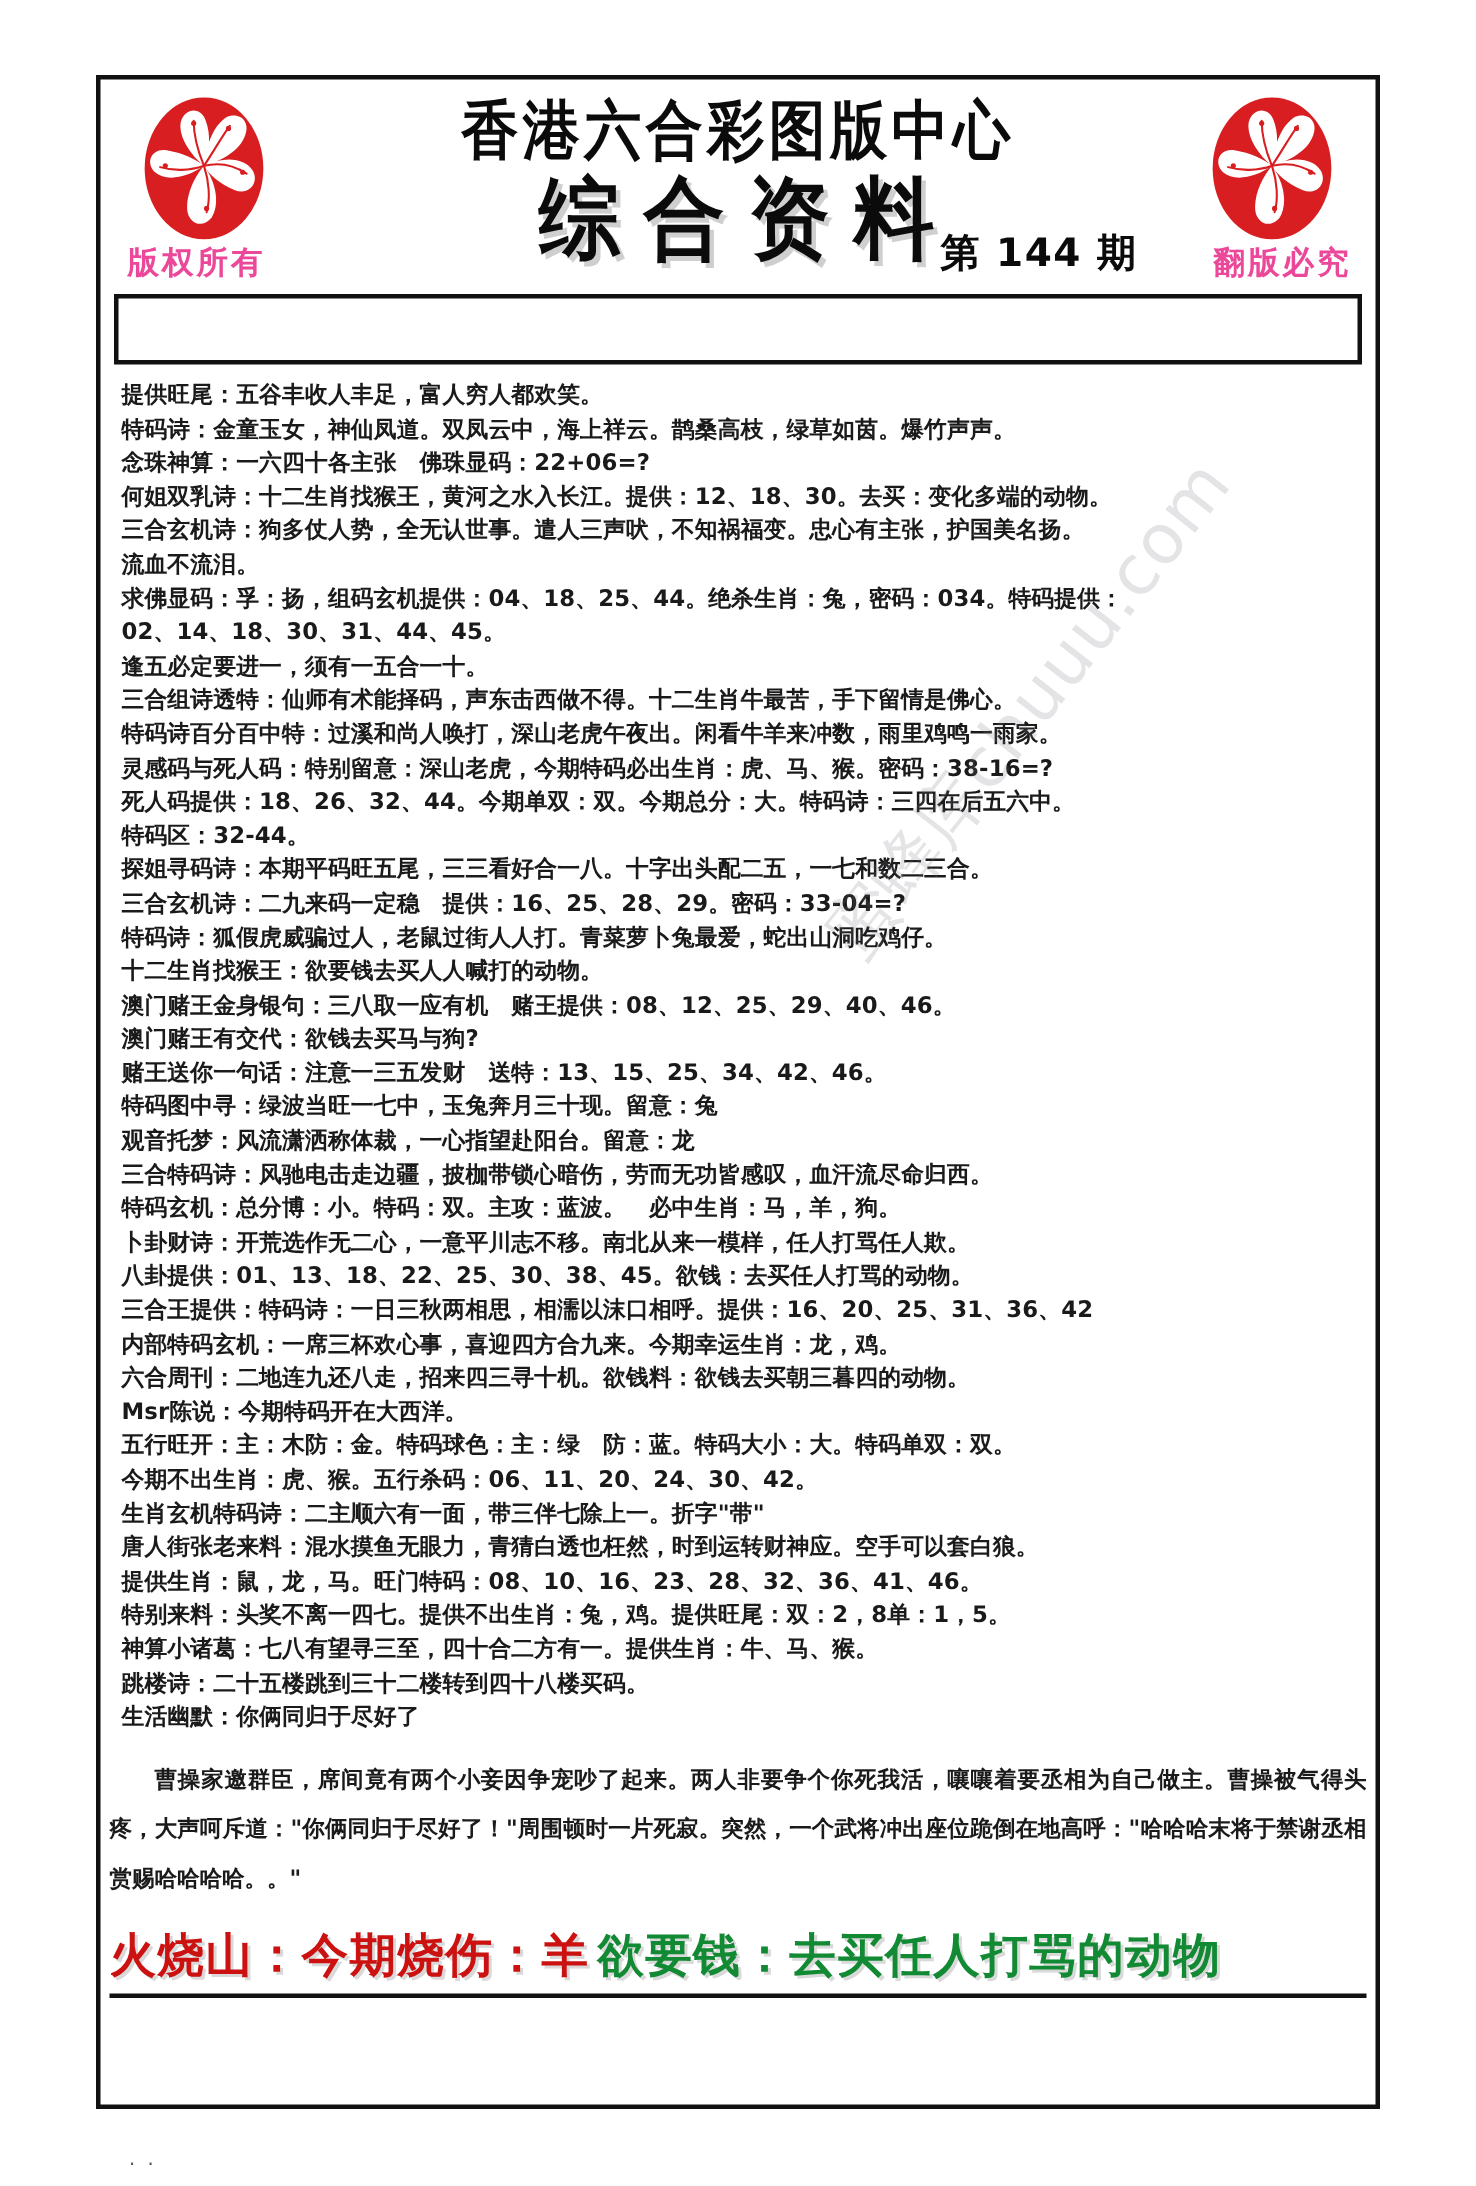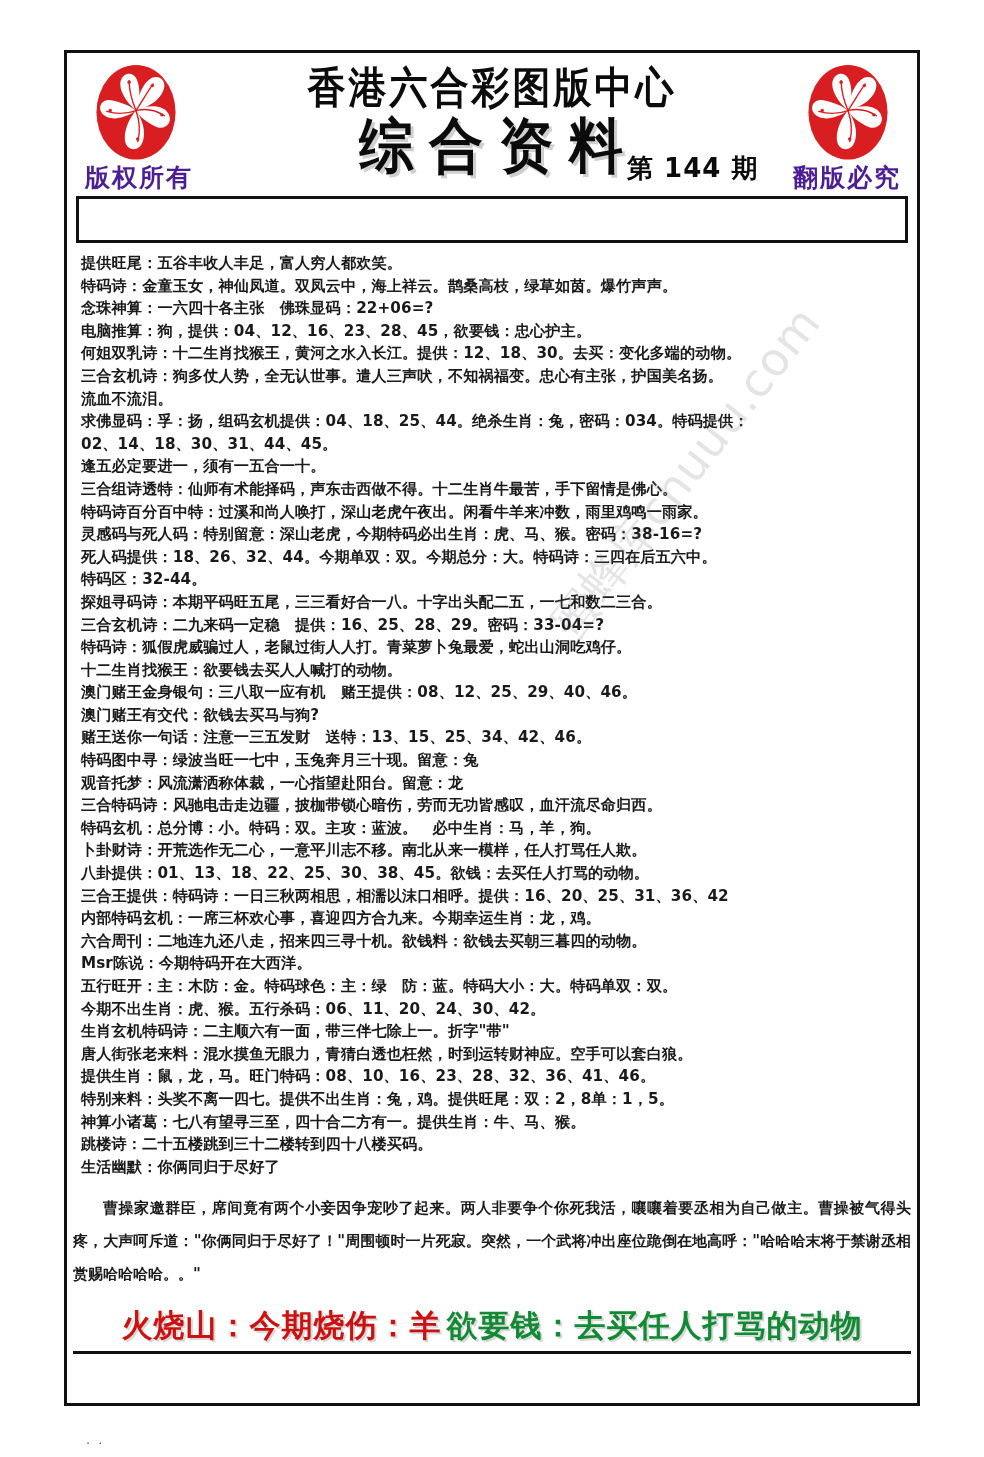--- a/index.html
+++ b/index.html
@@ -48,23 +48,23 @@
     height: 104px;
   }
   .hk-logo.left  { left: 26px; }
   .hk-logo.right { right: 26px; }
 
   .copy-left, .copy-right {
     position: absolute;
     top: 108px;
     font-family: "DejaVu Sans", "Liberation Sans", sans-serif;
     font-weight: bold;
-    font-size: 25px;
+    font-size: 21px;
     letter-spacing: 2px;
-    color: #4c1d95;
+    color: #ec4899;
     white-space: nowrap;
   }
   .copy-left  { left: 18px; }
   .copy-right { right: 16px; }
 
   #title-main {
     position: absolute;
     left: 0; right: 0;
     top: 6px;
     text-align: center;
@@ -142,21 +142,20 @@
     font-weight: bold;
     text-indent: 30px;
     text-align: justify;
   }
 
   
   #banner {
     margin: 14px 6px 0 6px;
     border-bottom: 3px solid #111111;
     padding-bottom: 4px;
-    text-align: center;
     white-space: nowrap;
   }
   #banner span {
     font-family: "DejaVu Sans", "Liberation Sans", sans-serif;
     font-weight: bold;
     font-size: 31px;
     letter-spacing: 1px;
     text-shadow: 2px 2px 0 #d9d9d9;
   }
   .ban-red   { color: #cc1111; }
@@ -261,21 +260,20 @@
       <div class="copy-left">版权所有</div>
       <div class="copy-right">翻版必究</div>
     </div>
 
     <div id="notice-box"></div>
 
     <div id="content">
       <div class="line">提供旺尾：五谷丰收人丰足，富人穷人都欢笑。</div>
       <div class="line">特码诗：金童玉女，神仙凤道。双凤云中，海上祥云。鹊桑高枝，绿草如茵。爆竹声声。</div>
       <div class="line">念珠神算：一六四十各主张　佛珠显码：22+06=?</div>
-      <div class="line">电脑推算：狗，提供：04、12、16、23、28、45，欲要钱：忠心护主。</div>
       <div class="line">何姐双乳诗：十二生肖找猴王，黄河之水入长江。提供：12、18、30。去买：变化多端的动物。</div>
       <div class="line">三合玄机诗：狗多仗人势，全无认世事。遣人三声吠，不知祸福变。忠心有主张，护国美名扬。</div>
       <div class="line">流血不流泪。</div>
       <div class="line">求佛显码：孚：扬，组码玄机提供：04、18、25、44。绝杀生肖：兔，密码：034。特码提供：</div>
       <div class="line">02、14、18、30、31、44、45。</div>
       <div class="line">逢五必定要进一，须有一五合一十。</div>
       <div class="line">三合组诗透特：仙师有术能择码，声东击西做不得。十二生肖牛最苦，手下留情是佛心。</div>
       <div class="line">特码诗百分百中特：过溪和尚人唤打，深山老虎午夜出。闲看牛羊来冲数，雨里鸡鸣一雨家。</div>
       <div class="line">灵感码与死人码：特别留意：深山老虎，今期特码必出生肖：虎、马、猴。密码：38-16=?</div>
       <div class="line">死人码提供：18、26、32、44。今期单双：双。今期总分：大。特码诗：三四在后五六中。</div>

